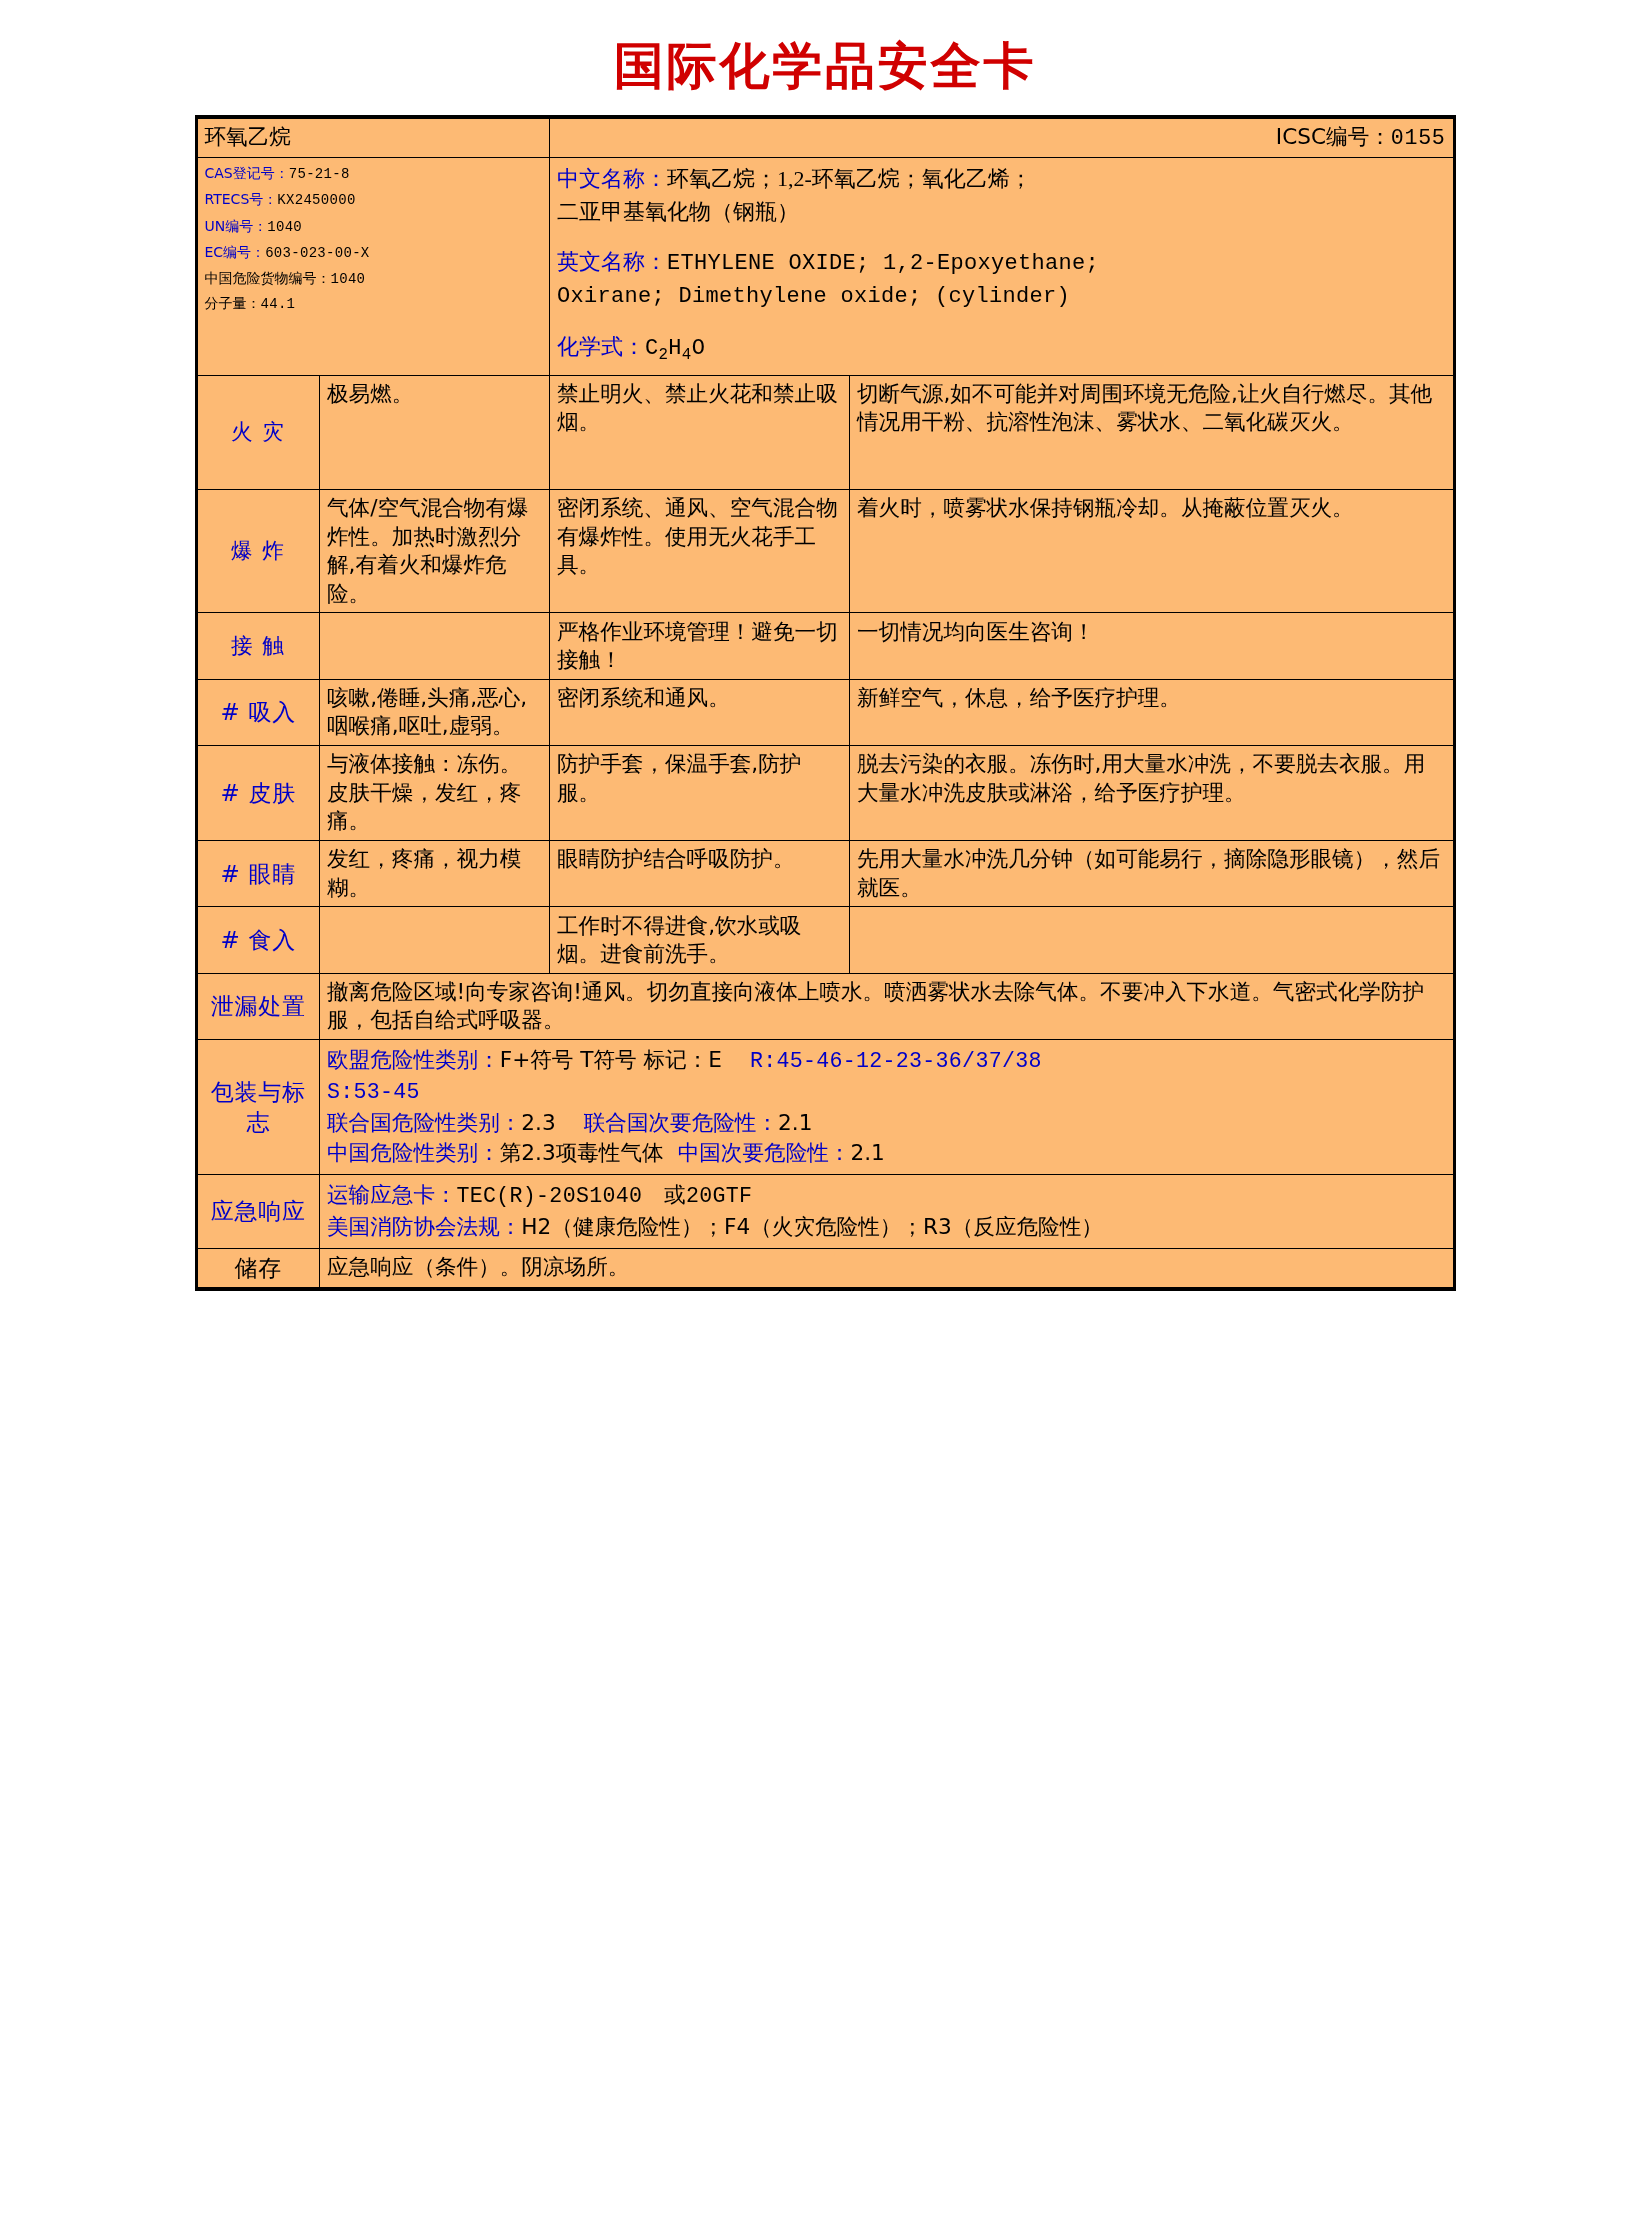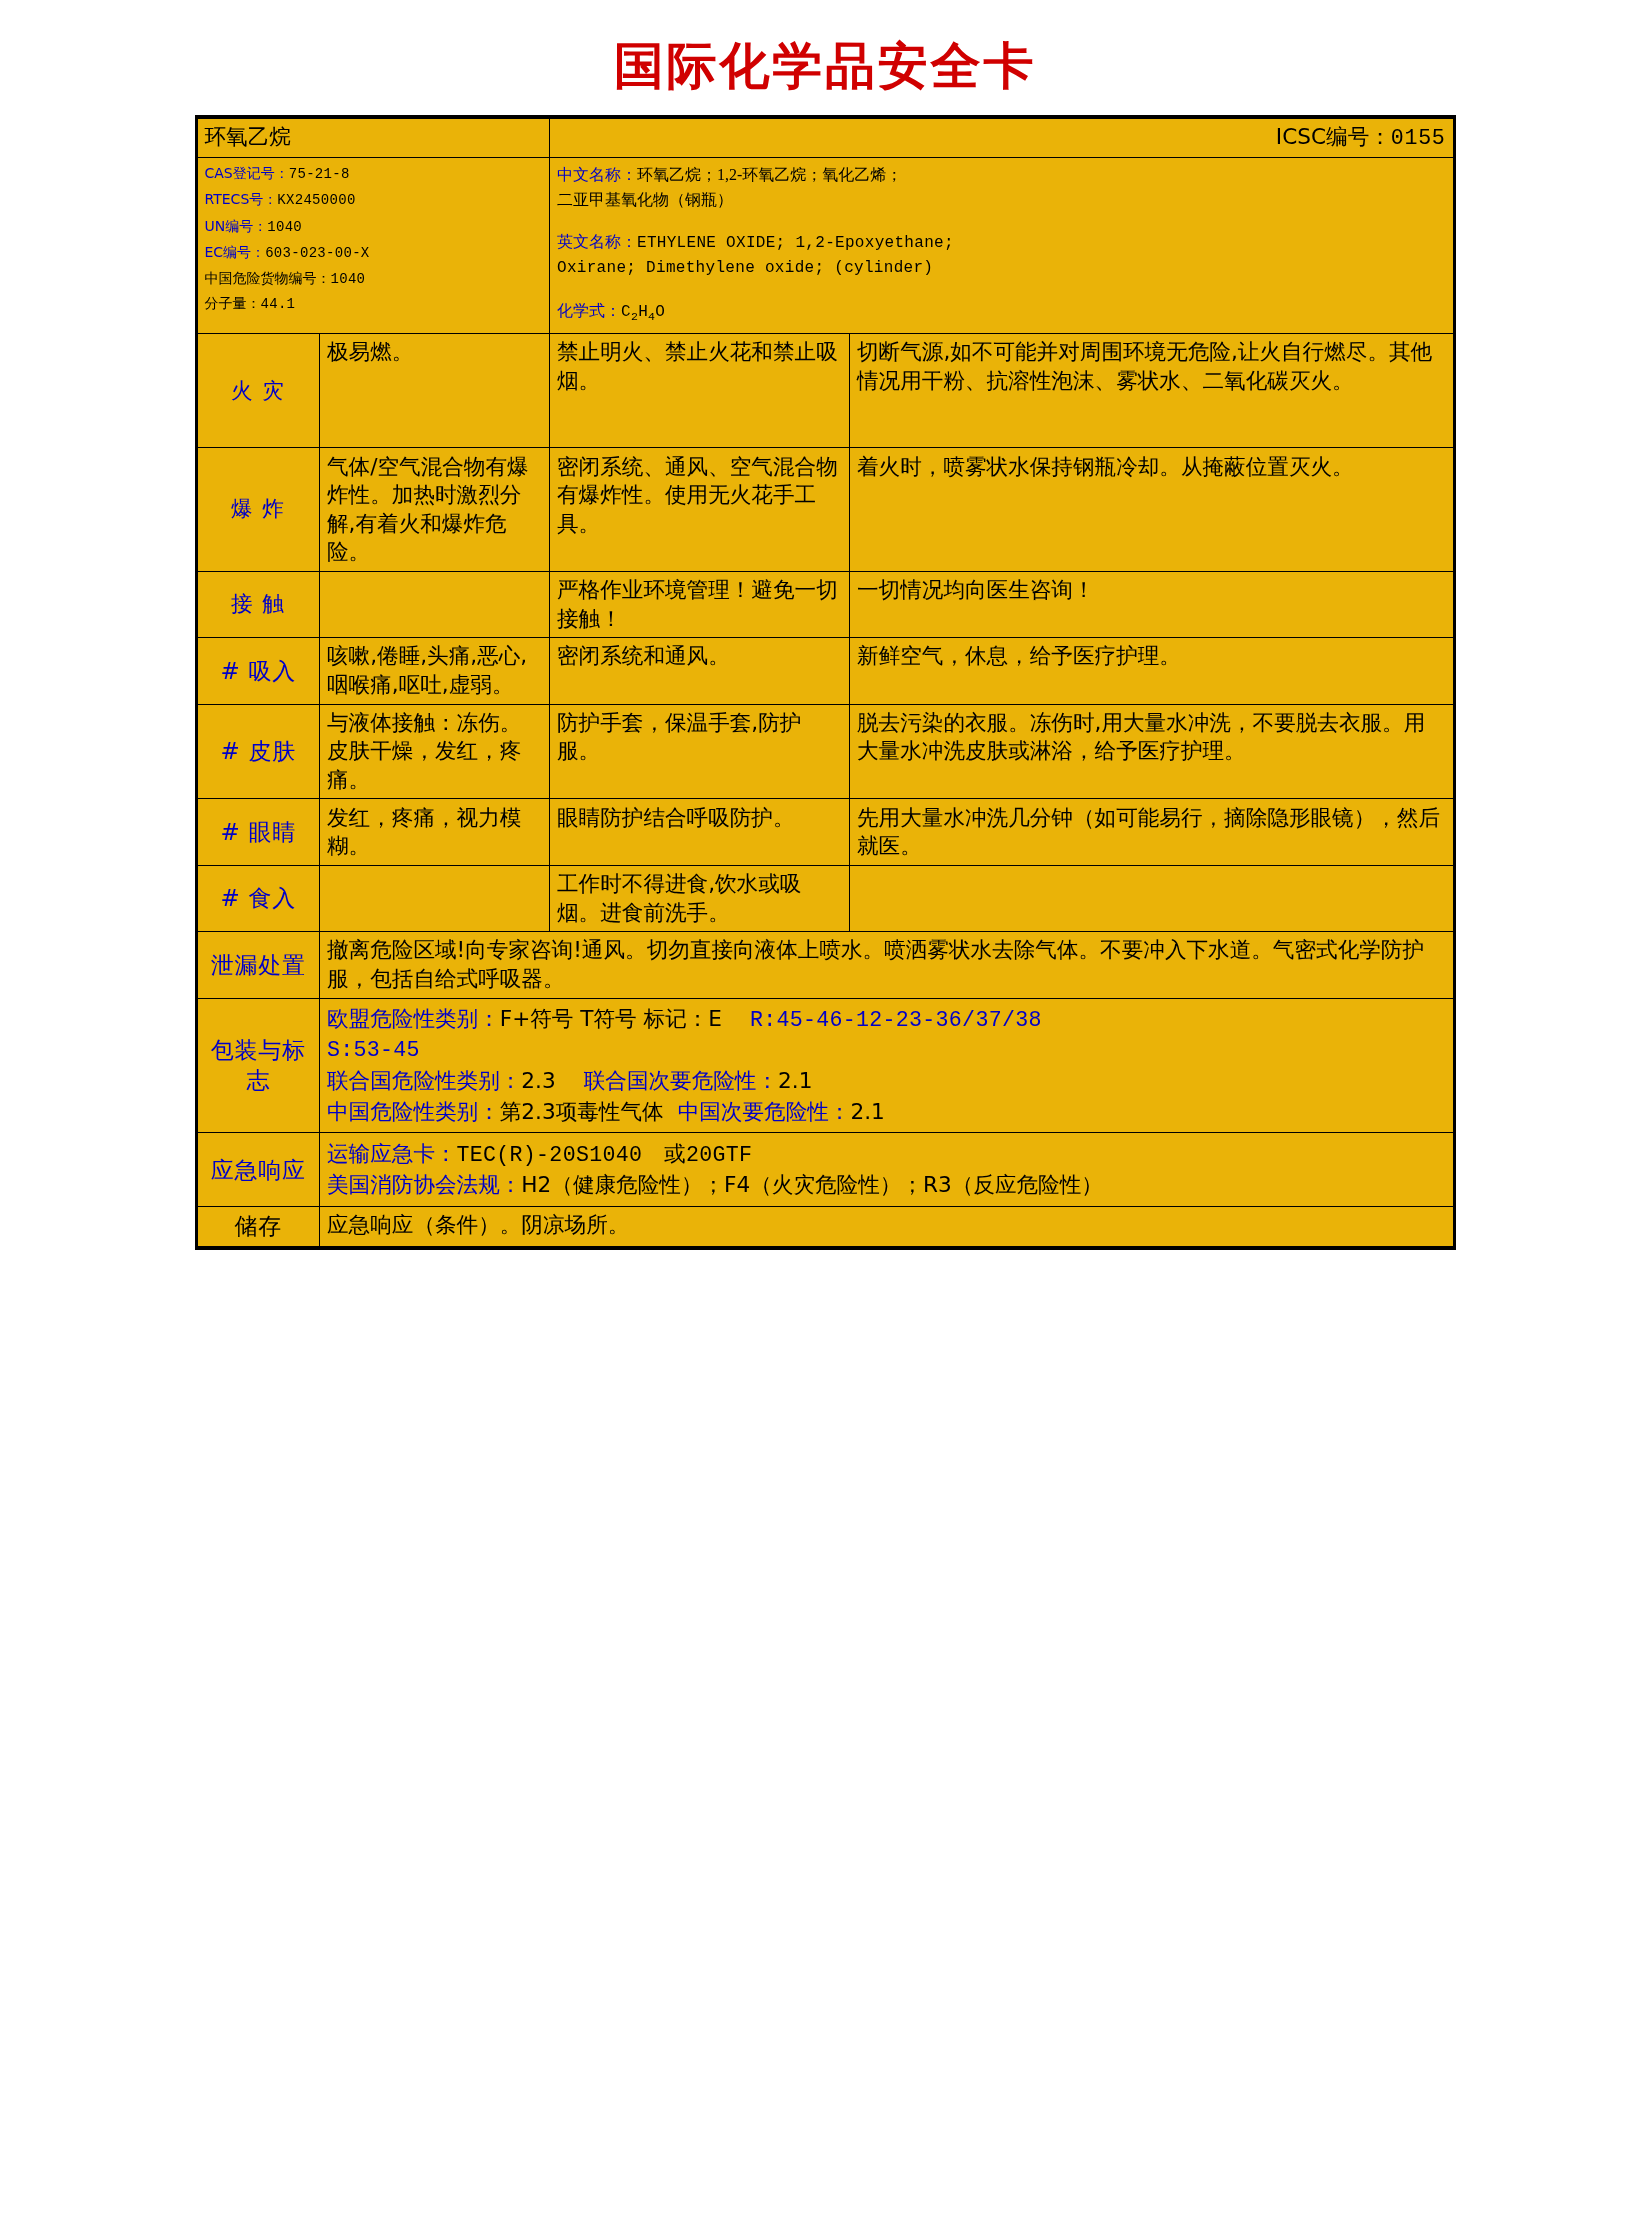--- a/index.html
+++ b/index.html
@@ -24,21 +24,21 @@
     font-weight: bold;
     font-size: 50px;
     letter-spacing: 2.8px;
     padding: 33px 0 15.3px 0;
   }
   .card {
     margin: 0 auto;
     width: 1261px;
     border: 3.5px solid #000000;
     box-sizing: border-box;
-    background: #eab308;
+    background: #fdba74;
   }
   table.main {
     width: 100%;
     border-collapse: collapse;
     table-layout: fixed;
   }
   table.main td {
     border: 1.4px solid #000000;
     vertical-align: top;
     padding: 4.2px 7px;
@@ -81,21 +81,21 @@
     color: #0000c8;
     font-family: "DejaVu Sans", sans-serif;
     font-weight: normal;
   }
   .mono {
     font-family: "Liberation Mono", monospace;
     letter-spacing: 0.3px;
   }
   .names div {
     margin: 1.4px 0 4.2px 0;
-    font-size: 16px;
+    font-size: 22px;
   }
   .names .gap { height: 12.5px; }
   
   .colhdr td {
     text-align: center;
     color: #0000c8;
     font-family: "DejaVu Sans", sans-serif;
     font-size: 24px;
     padding: 8.4px 5.6px;
     vertical-align: middle;

